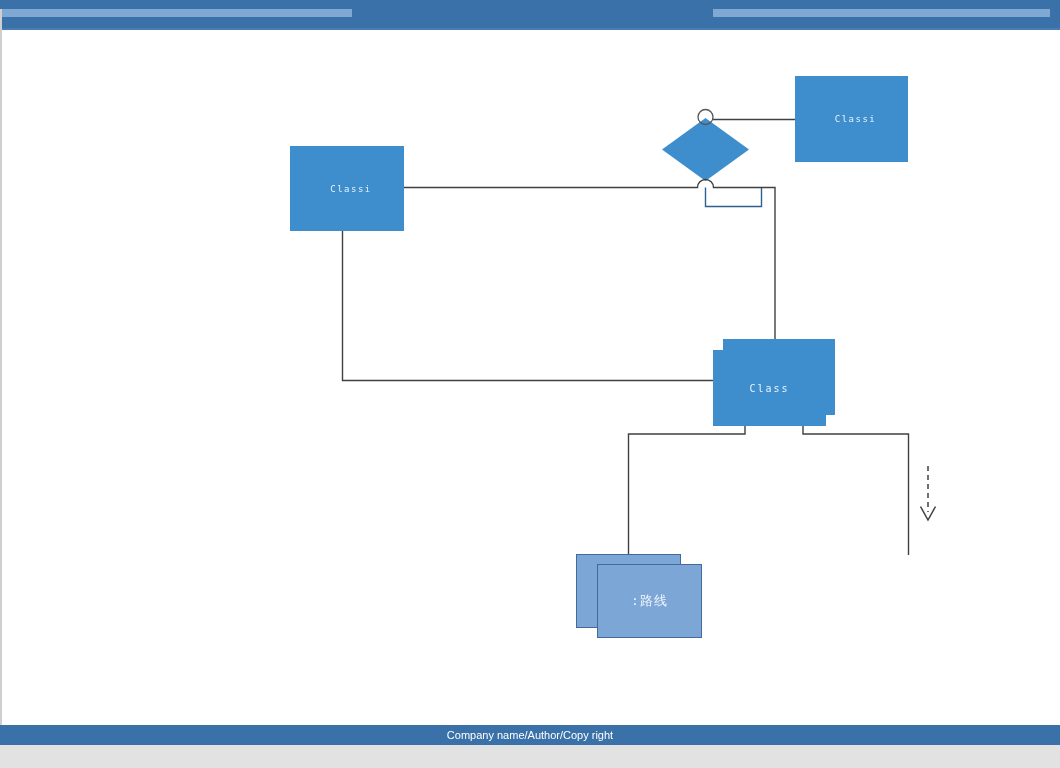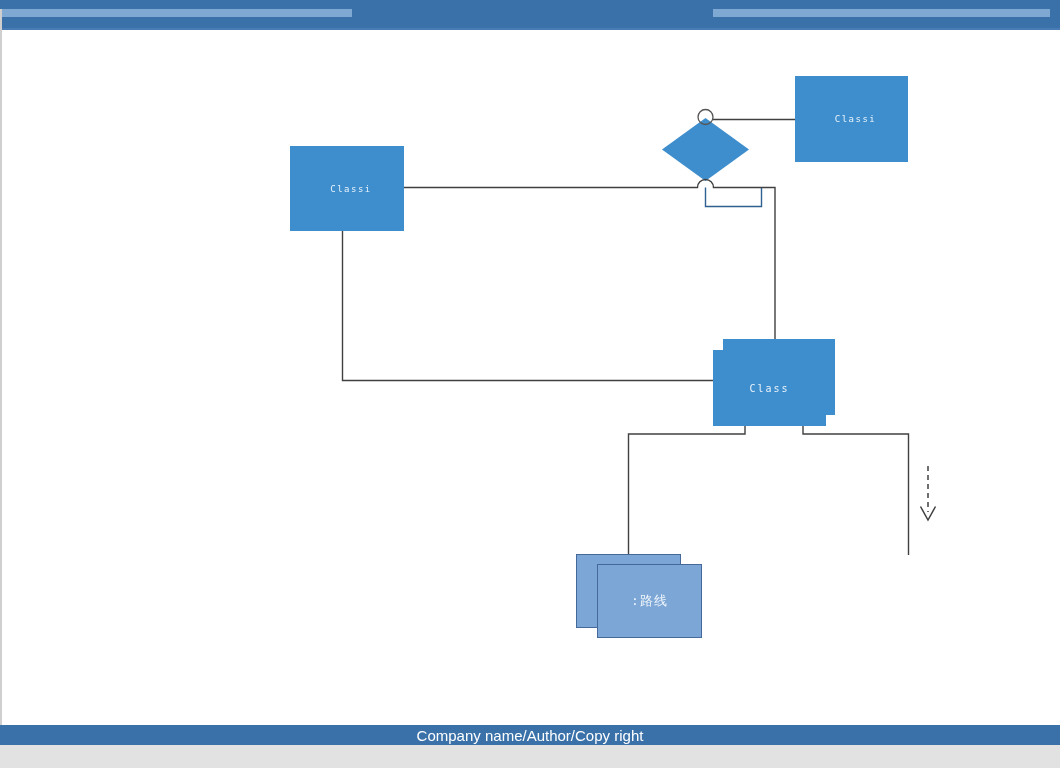--- a/index.html
+++ b/index.html
@@ -9,21 +9,21 @@
   .header{position:absolute;left:0;top:0;width:1060px;height:30px;background:#3a71a8;}
   .header::after{content:"";position:absolute;left:0;right:0;bottom:0;height:2px;
         background:#4e80b6;opacity:.8;}
   .strip{position:absolute;top:9px;height:8px;background:#7fa9d3;}
   .strip-left{left:2px;width:350px;}
   .strip-right{left:713px;width:337px;}
   .title{position:absolute;left:0;top:3px;width:100%;text-align:center;color:#ffffff;
         font-size:20px;font-weight:bold;letter-spacing:1px;}
   
   .footer-bar{position:absolute;left:0;top:725px;width:1060px;height:20px;background:#3a71a8;
-        display:flex;align-items:center;justify-content:center;color:#ffffff;font-size:15px;}
+        display:flex;align-items:center;justify-content:center;color:#ffffff;font-size:11px;}
   .bottom-gray{position:absolute;left:0;top:745px;width:1060px;height:23px;background:#e2e2e2;}
   .left-edge{position:absolute;left:0;top:9px;width:2px;height:716px;background:#cfcfcf;}
   
   .node{position:absolute;background:#3e8ecd;display:flex;align-items:center;justify-content:center;}
   .node-label{color:#e9f3fb;font-family:"DejaVu Sans Mono", monospace;font-size:9px;
         letter-spacing:1.5px;margin-left:8px;}
   .diamond{position:absolute;left:662px;top:118px;width:87px;height:63px;background:#3e8ecd;
         clip-path:polygon(50% 0,100% 50%,50% 100%,0 50%);}
   .stacked{position:absolute;}
   .stacked .rect{position:absolute;background:#3e8ecd;}

